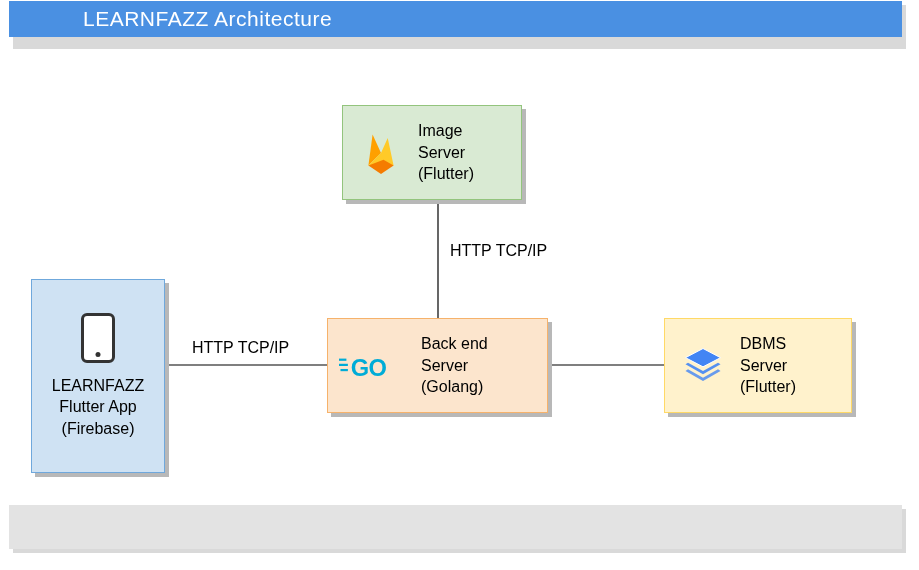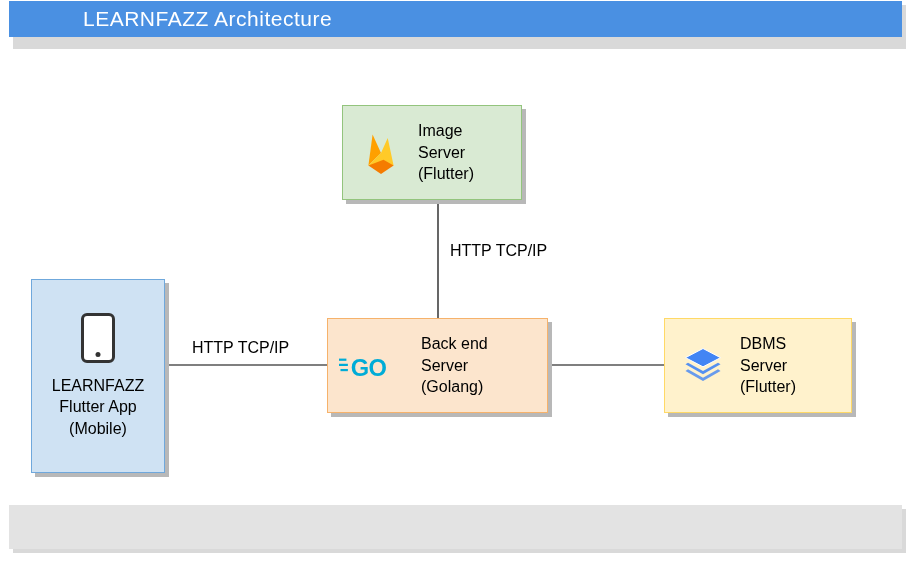--- a/index.html
+++ b/index.html
@@ -56,21 +56,21 @@
 
   <div class="edge-label" style="left:192px; top:339px;">HTTP TCP/IP</div>
   <div class="edge-label" style="left:450px; top:242px;">HTTP TCP/IP</div>
 
   <div class="node-shadow" style="left:35px; top:283px; width:134px; height:194px;"></div>
   <div class="node blue-node" style="left:31px; top:279px; width:134px; height:194px;">
     <div class="phone-icon"></div>
     <div class="node-label">
       <span>LEARNFAZZ</span><br>
       <span>Flutter App</span><br>
-      <span>(Mobile)</span>
+      <span>(Firebase)</span>
     </div>
   </div>
 
   <div class="node-shadow" style="left:346px; top:109px; width:180px; height:95px;"></div>
   <div class="node green-node" style="left:342px; top:105px; width:180px; height:95px;">
     <div class="icon-area">
       <svg viewBox="0 0 50 60" width="42" height="52">
         <path d="M10 45 L15 8 L25 30 Z" fill="#ffa000"></path>
         <path d="M10 45 L25 30 L33 12 L40 45 Z" fill="#ffca28"></path>
         <path d="M10 45 L25 55 L40 45 L28 38 Z" fill="#f57c00"></path>

